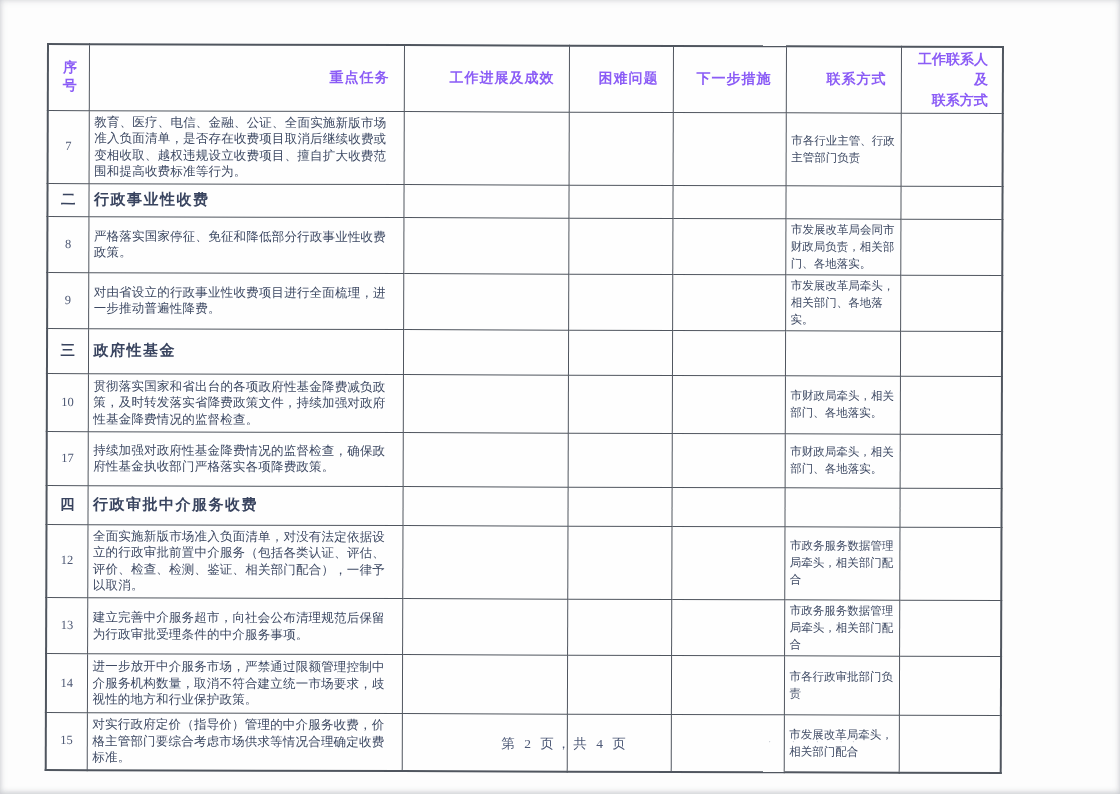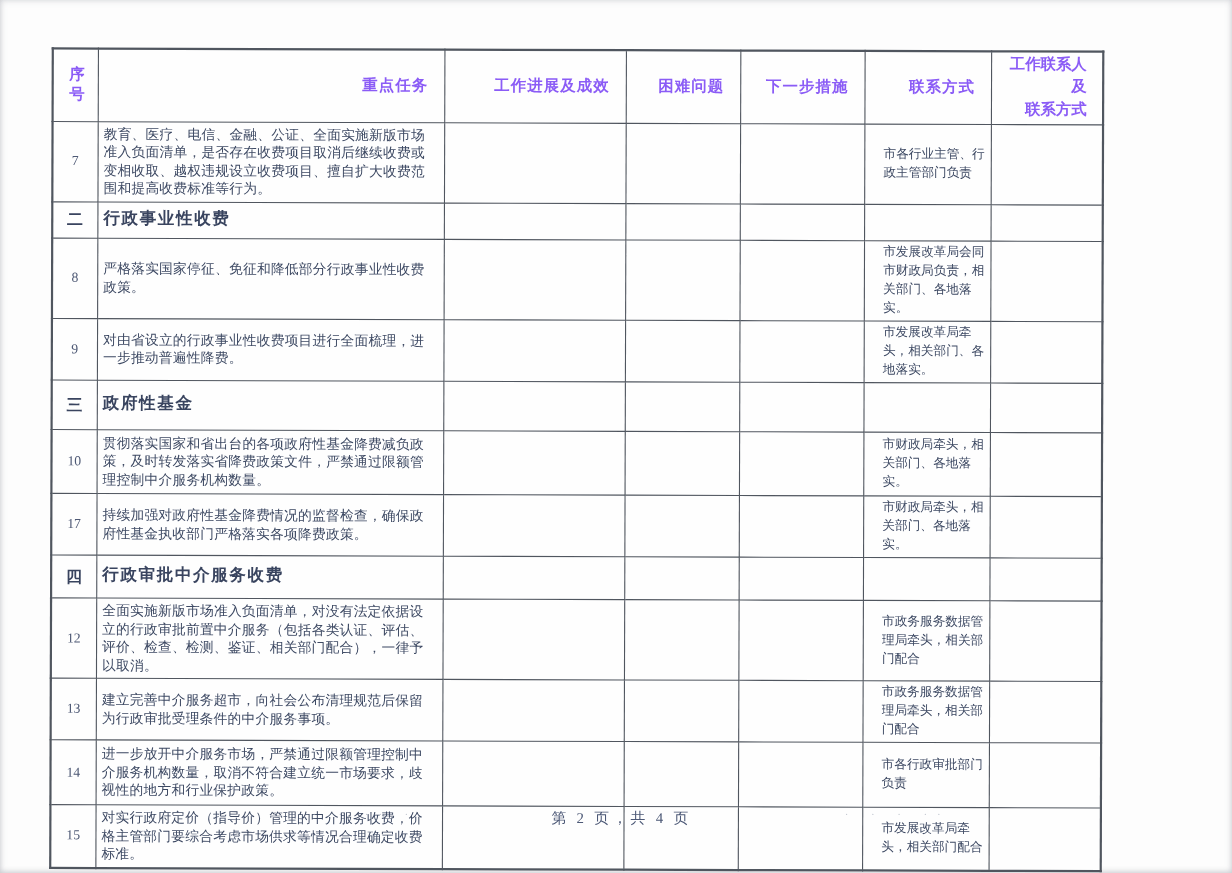--- a/index.html
+++ b/index.html
@@ -34,21 +34,21 @@
   th.wrap{white-space:pre-line;line-height:1.45;font-size:14px;letter-spacing:0;}
   td.no{
     text-align:center;font-size:12.5px;color:#4d5874;padding:0 2px;
   }
   td.task{
     font-size:12.5px;color:#3d4963;line-height:1.32;
     text-align:left;padding:3px 5px 3px 5px;letter-spacing:0.2px;
   }
   td.unit{
     font-size:11.5px;color:#3d4963;line-height:1.48;
-    text-align:left;padding:2px 3px 2px 17px;
+    text-align:left;padding:2px 3px 2px 5px;
   }
   tr.section td.no{font-size:14.5px;font-weight:bold;color:#39445f;}
   tr.section td.task{font-size:15px;font-weight:bold;color:#39445f;letter-spacing:1.5px;border-radius:16px;}
   .footer-line{
     position:absolute;left:5px;top:735px;width:1120px;
     text-align:center;font-size:13.5px;color:#4c5876;letter-spacing:3px;
   }
   .marks{
     position:absolute;top:736px;font-size:10px;color:#9aa2b1;
     letter-spacing:9px;opacity:.6;white-space:nowrap;
@@ -128,21 +128,21 @@
         <td class="task">政府性基金</td>
         <td class="empty"></td>
         <td class="empty"></td>
         <td class="empty"></td>
         <td class="empty"></td>
         <td class="empty"></td>
       </tr>
 
       <tr style="height:58px">
         <td class="no">10</td>
-        <td class="task">贯彻落实国家和省出台的各项政府性基金降费减负政策，及时转发落实省降费政策文件，严禁通过限额管理控制中介服务机构数量。</td>
+        <td class="task">贯彻落实国家和省出台的各项政府性基金降费减负政策，及时转发落实省降费政策文件，持续加强对政府性基金降费情况的监督检查。</td>
         <td class="empty"></td>
         <td class="empty"></td>
         <td class="empty"></td>
         <td class="unit">市财政局牵头，相关部门、各地落实。</td>
         <td class="empty"></td>
       </tr>
 
       <tr style="height:54px">
         <td class="no">17</td>
         <td class="task">持续加强对政府性基金降费情况的监督检查，确保政府性基金执收部门严格落实各项降费政策。</td>

